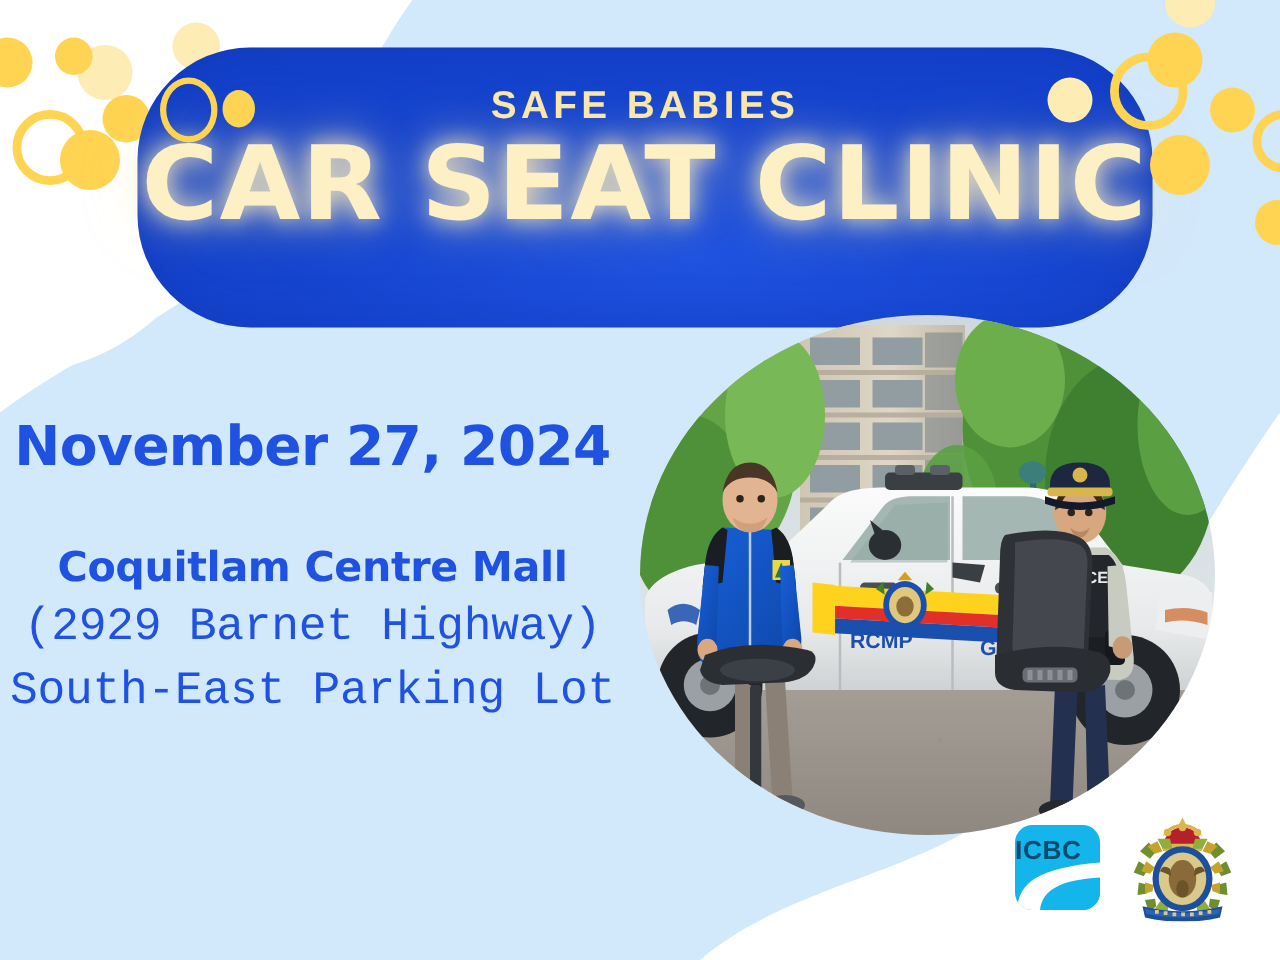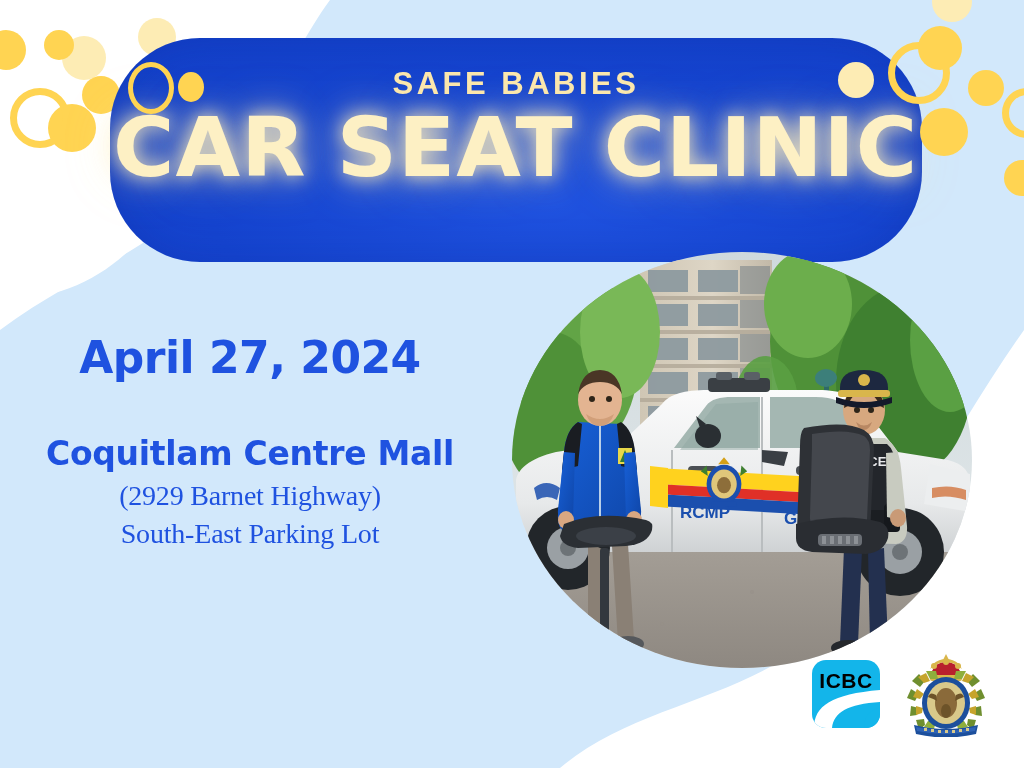--- a/index.html
+++ b/index.html
@@ -63,42 +63,42 @@
     letter-spacing:-0.5px;
     font-family:"DejaVu Sans", sans-serif;
   }
   #where{margin-top:46px;}
   .venue{
     font-size:33px;font-weight:bold;line-height:1.35;
     letter-spacing:-0.3px;
     font-family:"DejaVu Sans", sans-serif;
   }
   .venue-sub{
-    font-size:28px;font-weight:normal;line-height:1.38;
+    font-size:37px;font-weight:normal;line-height:1.38;
     letter-spacing:-0.2px;
-    font-family:Liberation Serif, serif;
+    font-family:Liberation Mono, monospace;
   }
 
   
   #photo{
     position:absolute;left:512px;top:252px;width:460px;height:416px;
     border-radius:50%;overflow:hidden;z-index:6;
   }
   #photo svg{display:block;width:100%;height:100%;}
 
   
   #logos{position:absolute;left:812px;top:644px;width:200px;height:100px;z-index:8;
          display:flex;align-items:center;gap:26px;}
   #icbc{
     width:68px;height:68px;border-radius:14px;background:#13b5ea;
     position:relative;overflow:hidden;flex:none;
   }
   #icbc .icbc-txt{
-    position:absolute;top:9px;left:0;right:0;text-align:center;
-    color:#000000;font-size:21px;font-weight:bold;letter-spacing:.5px;
+    position:absolute;top:9px;left:0;right:0;
+    color:#0c4a6e;font-size:21px;font-weight:bold;letter-spacing:.5px;
     font-family:"Liberation Sans", sans-serif;
   }
   #rcmp{width:80px;height:86px;flex:none;}
 </style>
 </head>
 <body>
 
 <div id="poster">
 
   <div class="bg-layer">
@@ -137,21 +137,21 @@
     <span class="dot" style="left:1004px;top:160px;width:36px;height:36px;background:#ffd452;z-index:6;"></span>
   </div>
 
   <div id="banner">
     <div id="eyebrow">SAFE BABIES</div>
     <div id="headline">CAR SEAT CLINIC</div>
   </div>
 
   <div id="info">
     <div id="when">
-      <div class="when">April 27, 2024</div>
+      <div class="when">November 27, 2024</div>
     </div>
     <div id="where">
       <div class="venue">Coquitlam Centre Mall</div>
       <div class="venue-sub">(2929 Barnet Highway)</div>
       <div class="venue-sub">South-East Parking Lot</div>
     </div>
   </div>
 
   <div id="photo">
     <svg viewBox="0 0 460 416" preserveAspectRatio="xMidYMid slice">

